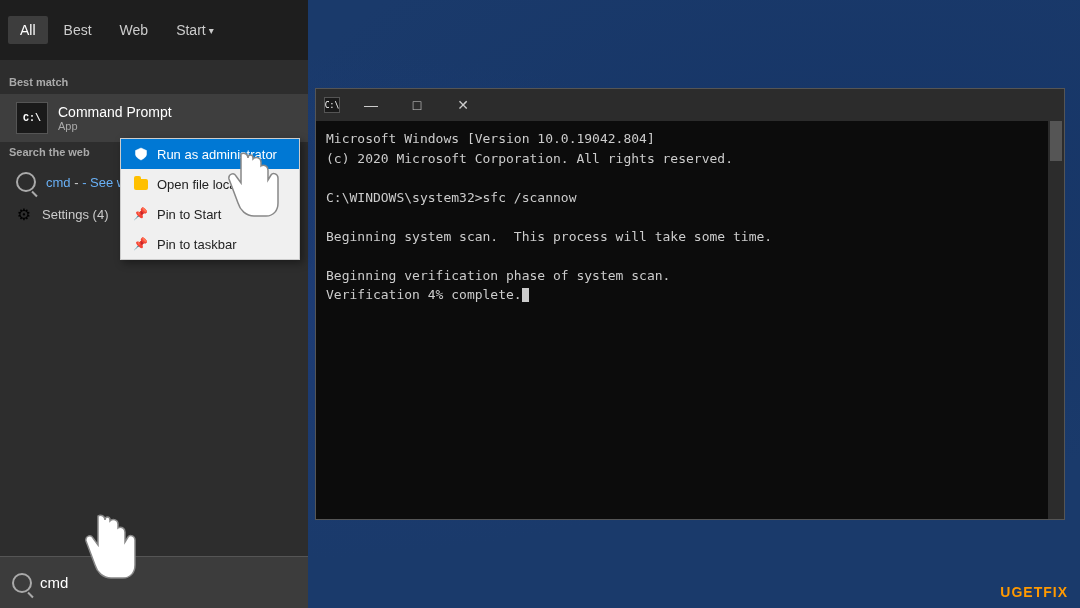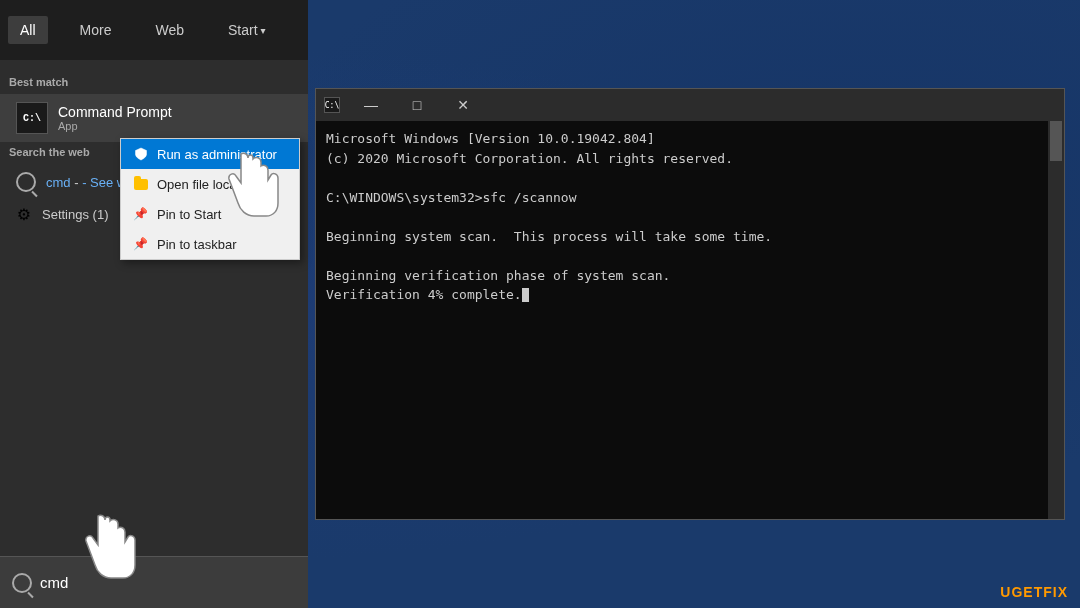--- a/index.html
+++ b/index.html
@@ -28,21 +28,21 @@
       flex-direction: column;
     }
 
     
     .nav-tabs {
       display: flex;
       align-items: center;
       background: #1e1e1e;
       height: 60px;
       padding: 0 8px;
-      gap: 20px;
+      gap: 4px;
     }
 
     .nav-tab {
       color: #ccc;
       padding: 6px 12px;
       font-size: 14px;
       cursor: pointer;
       border-radius: 2px;
     }
 
@@ -401,21 +401,21 @@
       color: #f90;
     }
   </style>
 </head>
 <body>
 
 <div class="start-menu">
 
   <div class="nav-tabs">
     <div class="nav-tab active">All</div>
-    <div class="nav-tab">More</div>
+    <div class="nav-tab">Best</div>
     <div class="nav-tab">Web</div>
     <div class="nav-tab more">Start</div>
   </div>
 
   <div class="search-results">
     <div class="section-label">Best match</div>
 
     <div class="result-item" style="background:#3e3e3e;">
       <div class="result-icon cmd-icon">
         <span class="cmd-icon-inner">C:\</span>
@@ -429,21 +429,21 @@
     <div class="section-label">Search the web</div>
     <div class="search-web-item">
       <div class="search-icon-circle"></div>
       <span class="search-web-text">
         <span>cmd</span> - <span>- See web results</span>
       </span>
     </div>
 
     <div class="settings-item">
       <div class="context-icon">⚙</div>
-      <span class="settings-text">Settings (1)</span>
+      <span class="settings-text">Settings (4)</span>
     </div>
   </div>
 
   <div class="search-bar">
     <div class="search-icon-circle"></div>
     <span class="search-input-text">cmd</span>
   </div>
 </div>
 
 <div class="context-menu">

